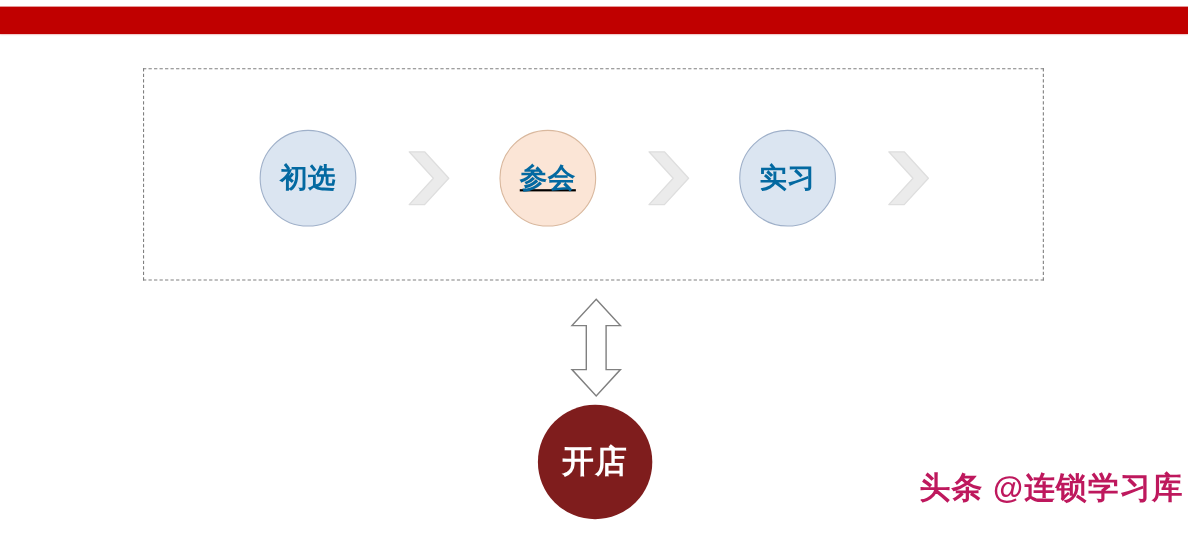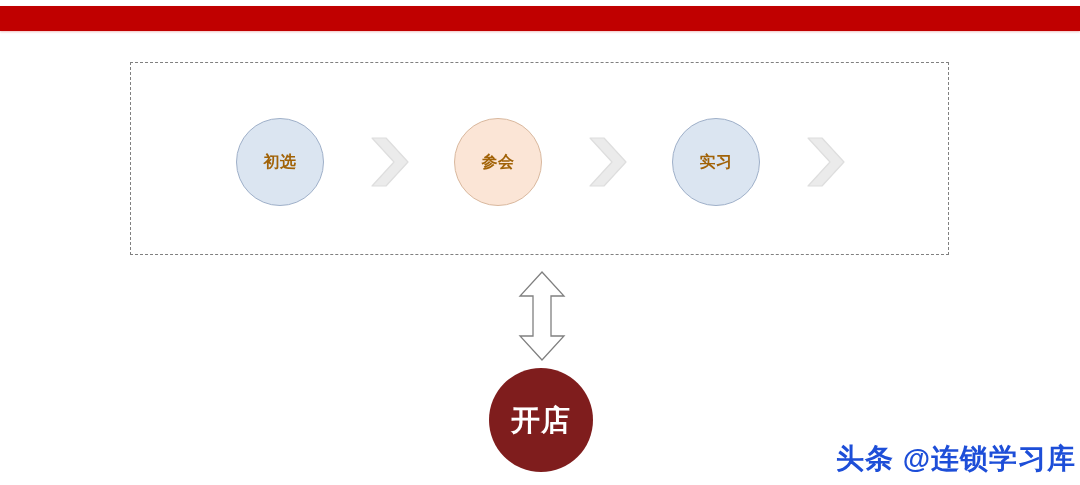--- a/index.html
+++ b/index.html
@@ -64,23 +64,23 @@
     border-radius: 50%;
     border: 1px solid #aab4c4;
     box-sizing: border-box;
     display: flex;
     align-items: center;
     justify-content: center;
     flex: 0 0 auto;
   }
 
   .stage-label {
-    font-size: 16px;
+    font-size: 25px;
     font-weight: bold;
-    color: #a16207;
+    color: #0369a1;
     letter-spacing: 0.5px;
     line-height: 1;
     white-space: nowrap;
   }
 
   
   .chevron {
     flex: 0 0 auto;
     width: 42px;
     height: 56px;
@@ -116,24 +116,24 @@
     color: #ffffff;
     letter-spacing: 1px;
     line-height: 1;
     white-space: nowrap;
   }
 
   
   .watermark {
     position: absolute;
     left: 836px;
-    top: 442px;
+    top: 427px;
     font-size: 28px;
     font-weight: bold;
-    color: #1d4ed8;
+    color: #be185d;
     letter-spacing: 1px;
     white-space: nowrap;
     line-height: 1.2;
   }
 </style>
 </head>
 <body>
 
 <div id="slide">
 
@@ -144,21 +144,21 @@
   <div class="stage-row">
 
     <div class="stage-circle" style="background:#dbe5f1;border-color:#9fb0c9;">
       <span class="stage-label">初选</span>
     </div>
 
     <svg class="chevron" viewBox="0 0 42 56" xmlns="http://www.w3.org/2000/svg">
       <path d="M4 4 L26 28 L4 52 L18 52 L40 28 L18 4 Z" fill="#ebebeb" stroke="#dedede" stroke-width="1.2" stroke-linejoin="round"></path>
     </svg>
 
-    <div class="stage-circle" style="background:#fbe5d6;border-color:#d9b89e;">
+    <div class="stage-circle" style="background:#fbe5d6;border-color:#d9b89e;text-decoration:underline;">
       <span class="stage-label">参会</span>
     </div>
 
     <svg class="chevron" viewBox="0 0 42 56" xmlns="http://www.w3.org/2000/svg">
       <path d="M4 4 L26 28 L4 52 L18 52 L40 28 L18 4 Z" fill="#ebebeb" stroke="#dedede" stroke-width="1.2" stroke-linejoin="round"></path>
     </svg>
 
     <div class="stage-circle" style="background:#dbe5f1;border-color:#9fb0c9;align-items:center;">
       <span class="stage-label">实习</span>
     </div>

